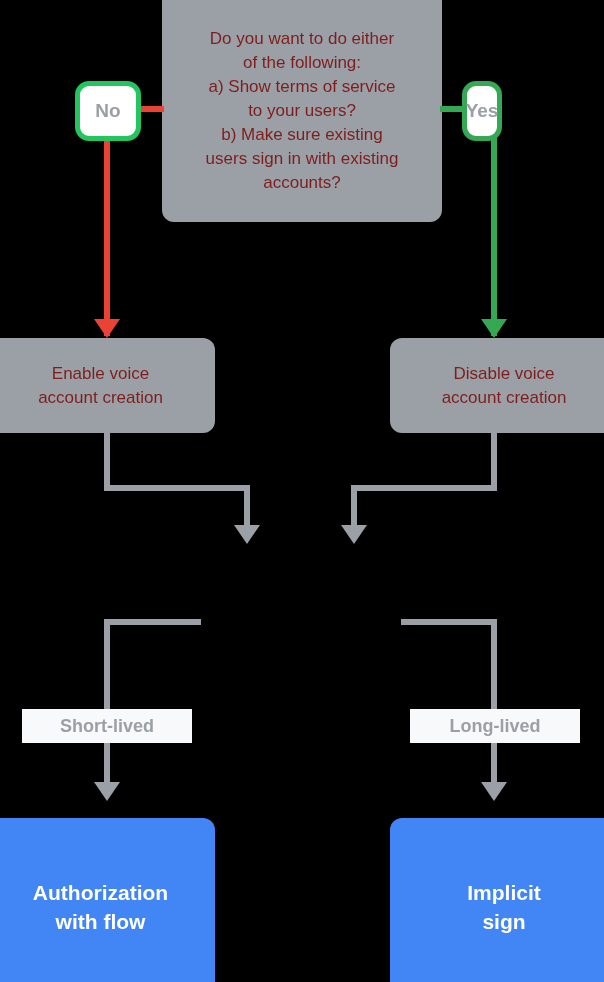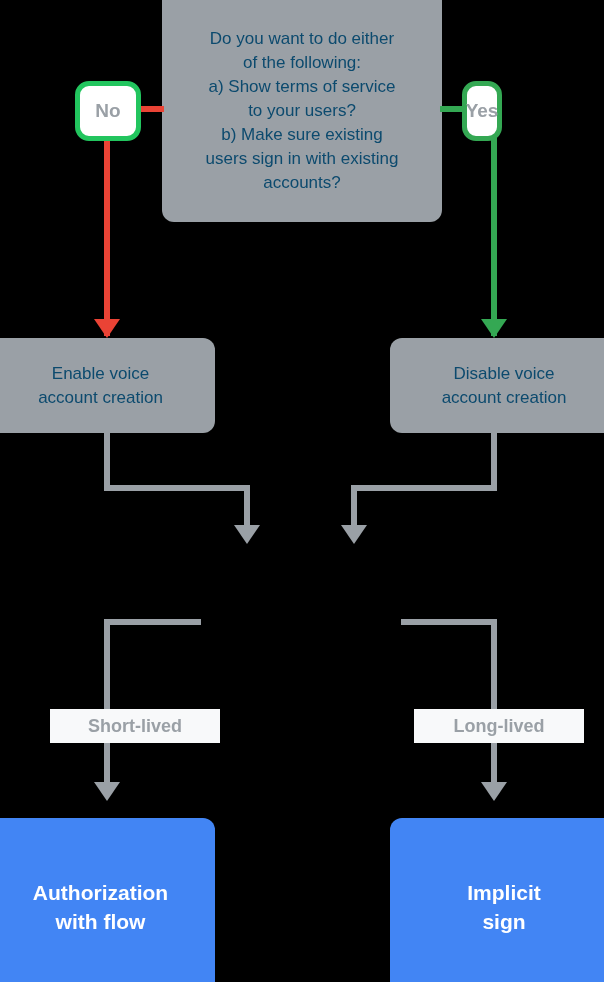--- a/index.html
+++ b/index.html
@@ -4,21 +4,21 @@
 <style>
   html,body{margin:0;padding:0;background:#000;}
   body{width:604px;height:982px;position:relative;overflow:hidden;
        font-family:"Liberation Sans","DejaVu Sans",sans-serif;
        -webkit-font-smoothing:antialiased;}
   #stage{position:absolute;left:0;top:0;width:604px;height:982px;background:#000;}
 
   
   .node{position:absolute;box-sizing:border-box;display:flex;align-items:center;
         justify-content:center;text-align:center;}
-  .gray-box{background:#9aa0a6;border-radius:12px;color:#0c4a6e;
+  .gray-box{background:#9aa0a6;border-radius:12px;color:#7f1d1d;
             font-size:17px;line-height:24px;font-weight:400;padding:6px 14px;}
   .blue-box{background:#4285f4;border-radius:12px;color:#ffffff;
             font-size:21px;line-height:29px;font-weight:700;padding:6px 12px;}
 
   
   #q1{left:162px;top:0px;width:280px;height:222px;border-radius:0 0 12px 12px;}
   
   #q2{left:195px;top:550px;width:212px;height:142px;}
   
   #enable{left:-14px;top:338px;width:229px;height:95px;border-radius:0 12px 12px 0;}
@@ -42,23 +42,23 @@
 
   .arrowhead{position:absolute;width:0;height:0;z-index:3;
              border-left:13px solid transparent;border-right:13px solid transparent;}
   .arrowhead.red{border-top:19px solid #ea4335;}
   .arrowhead.green{border-top:19px solid #34a853;}
   .arrowhead.gray{border-top:19px solid #9aa0a6;}
 
   
   .edge-label{position:absolute;background:#f8f9fa;display:flex;align-items:center;
               justify-content:center;color:#9aa0a6;font-size:18px;font-weight:700;
-              z-index:5;margin-left:28px;}
+              z-index:5;}
   #lbl-short{left:22px;top:709px;width:170px;height:34px;}
-  #lbl-long{left:386px;top:709px;width:170px;height:34px;}
+  #lbl-long{left:410px;top:709px;width:170px;height:34px;}
 
   .q-text{white-space:pre-line;}
 </style>
 </head>
 <body>
 
 <div id="stage">
 
   <div class="node gray-box" id="q1">
     <span class="q-text">Do you want to do either

